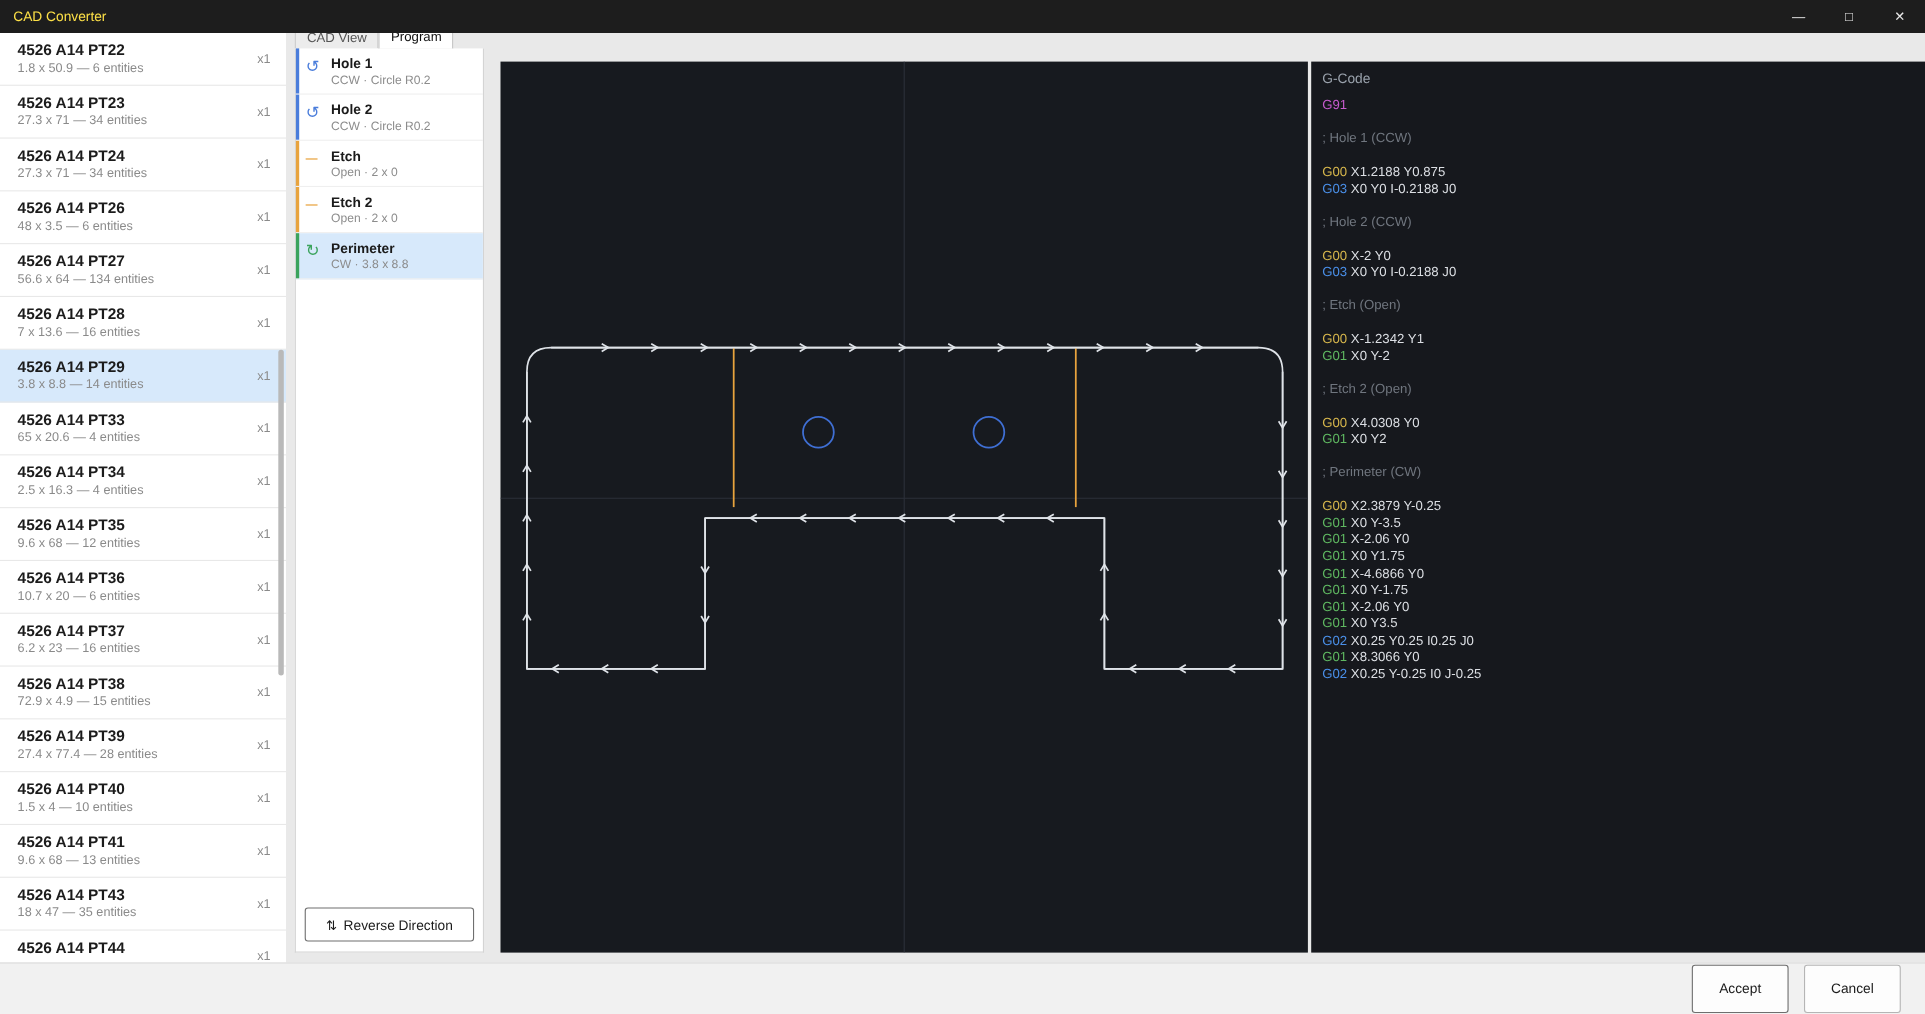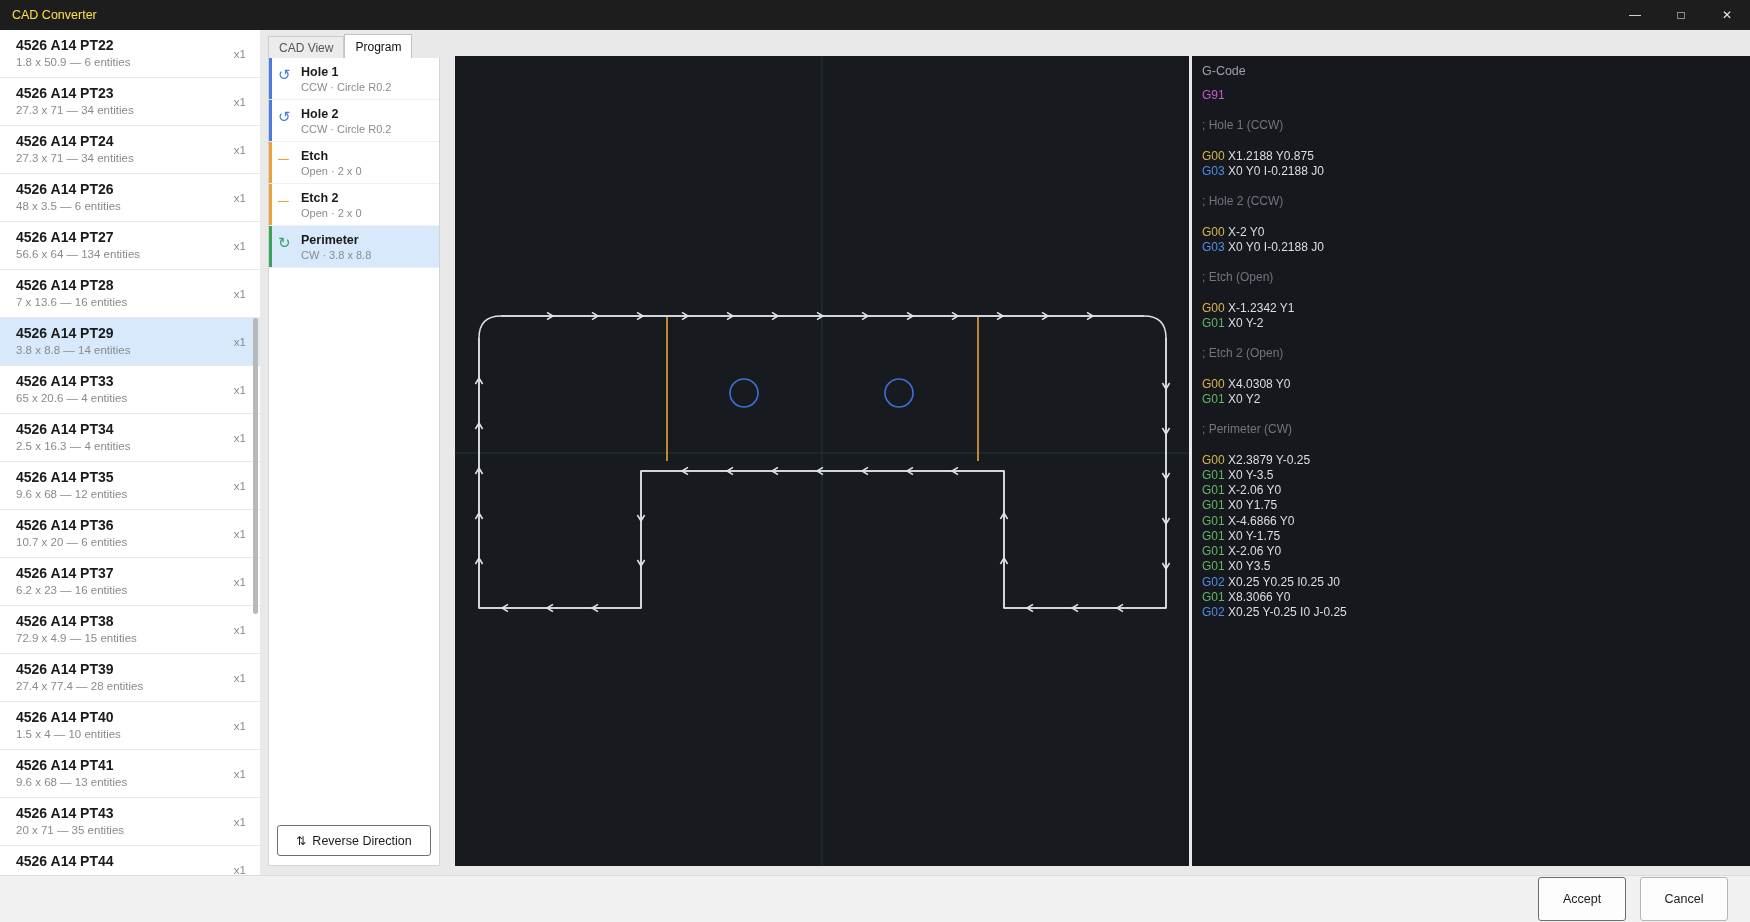--- a/index.html
+++ b/index.html
@@ -20,21 +20,21 @@
   
   .sidebar { position:absolute; top:30px; left:0; width:260px; bottom:47px; background:#ffffff; overflow:hidden; }
   .part { position:relative; height:48px; padding:7px 34px 0 16px; border-bottom:1px solid #e8e8e8; cursor:pointer; }
   .part.selected { background:#d7e9fb; }
   .part-name { font-size:14px; font-weight:bold; color:#1b1b1b; white-space:nowrap; }
   .part-details { font-size:11.5px; color:#8a8a8a; margin-top:3px; white-space:nowrap; }
   .part-qty { position:absolute; right:14px; top:50%; transform:translateY(-50%); font-size:11.5px; color:#8a8a8a; }
   .sb-thumb { position:absolute; right:2px; top:288px; width:5px; height:296px; background:#b9b9b9; border-radius:3px; cursor:pointer; }
 
   
-  .middle { position:absolute; top:34px; left:268px; width:172px; bottom:56px; }
+  .middle { position:absolute; top:20px; left:268px; width:172px; bottom:56px; }
   .tabs { display:flex; height:24px; align-items:flex-end; }
   .tab { height:22px; padding:0 10px; font-size:12px; display:flex; align-items:center; color:#555; background:#ececec; border:1px solid #cccccc; border-bottom:none; cursor:pointer; white-space:nowrap; }
   .tab.active { height:24px; background:#ffffff; color:#111; border-color:#c2c2c2; position:relative; z-index:2; }
   .panel { position:absolute; top:24px; left:0; right:0; bottom:0; background:#ffffff; border:1px solid #d4d4d4; border-top:none; }
   .op { position:relative; height:42px; padding:7px 4px 0 32px; border-bottom:1px solid #efefef; cursor:pointer; }
   .op.selected { background:#d7e9fb; }
   .op-bar { position:absolute; left:0; top:0; bottom:0; width:3px; background:var(--accent); }
   .op-icon { position:absolute; left:9px; top:9px; font-size:15px; line-height:15px; color:var(--accent); }
   .op-name { display:block; font-size:12.5px; font-weight:bold; color:#1b1b1b; white-space:nowrap; }
   .op-details { display:block; font-size:11px; color:#8c8c8c; margin-top:2px; white-space:nowrap; }
@@ -150,21 +150,21 @@
         <div class="part-details">1.5 x 4 — 10 entities</div>
         <div class="part-qty">x1</div>
       </div>
       <div class="part">
         <div class="part-name">4526 A14 PT41</div>
         <div class="part-details">9.6 x 68 — 13 entities</div>
         <div class="part-qty">x1</div>
       </div>
       <div class="part">
         <div class="part-name">4526 A14 PT43</div>
-        <div class="part-details">20 x 71 — 35 entities</div>
+        <div class="part-details">18 x 47 — 35 entities</div>
         <div class="part-qty">x1</div>
       </div>
       <div class="part">
         <div class="part-name">4526 A14 PT44</div>
         <div class="part-details"></div>
         <div class="part-qty">x1</div>
       </div>
     </div>
   <div class="sb-thumb"></div>
 </div>

